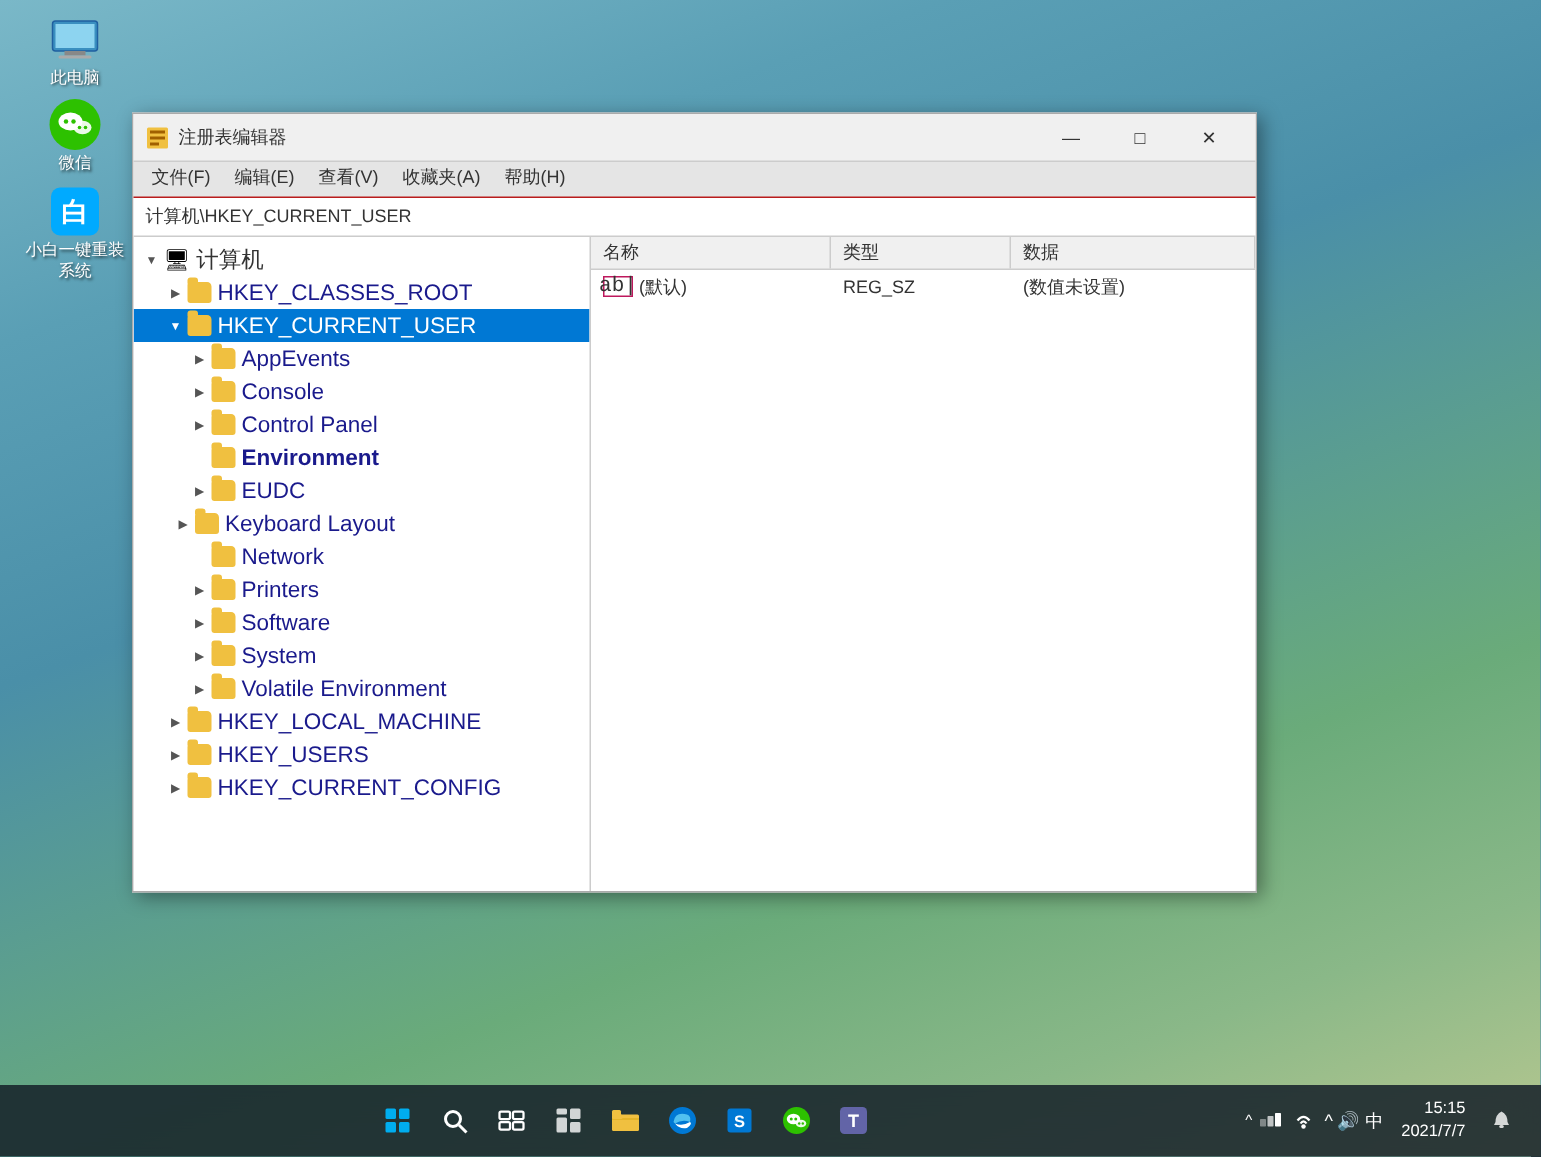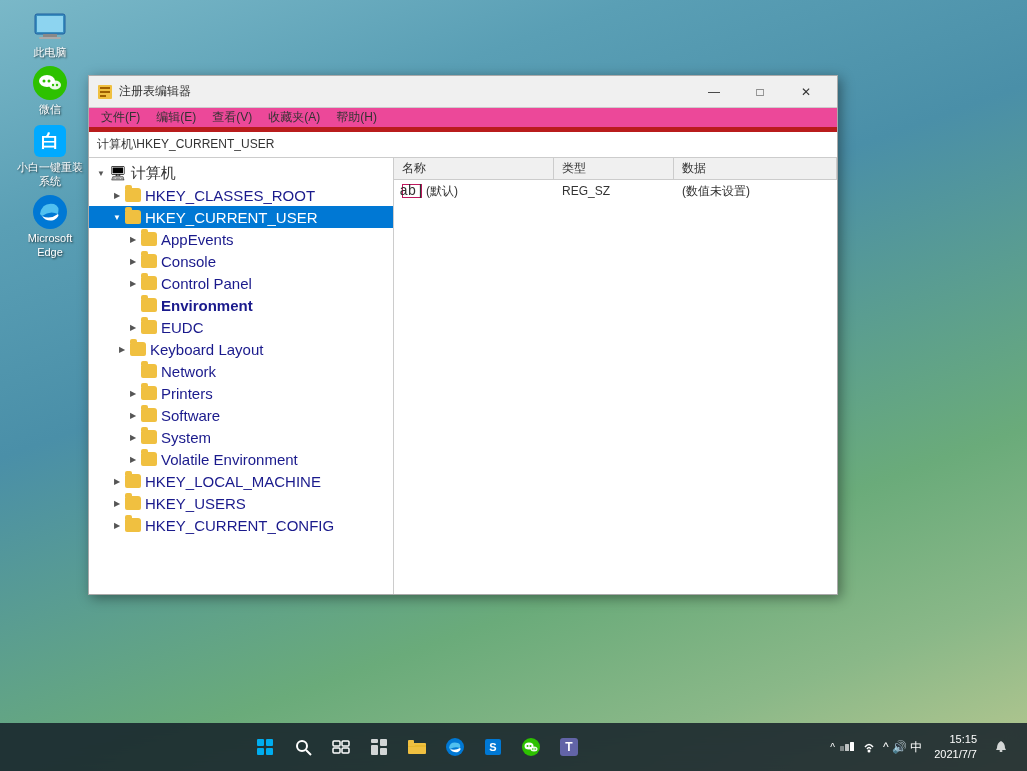--- a/index.html
+++ b/index.html
@@ -172,25 +172,25 @@
       align-items: center;
       justify-content: center;
       cursor: pointer;
       font-size: 12px;
       color: #333;
     }
 
     
     .menu-bar {
       height: 24px;
-      background: #ec4899;
-      display: flex;
-      align-items: center;
+      background: #e5e5e5;
+      display: flex;
+      align-items: flex-start;
       padding: 0 4px;
-      border-bottom: 5px solid #b91c1c;
+      border-bottom: 1px solid #b91c1c;
     }
 
     .menu-item {
       padding: 2px 8px;
       cursor: pointer;
       font-size: 12px;
       color: #333;
       border-radius: 2px;
     }
 
@@ -392,30 +392,20 @@
     <div class="desktop-icon">
       <div class="icon-img">
         <svg width="36" height="36" viewBox="0 0 36 36">
           <rect x="2" y="2" width="32" height="32" rx="6" fill="#00aaff"></rect>
           <text x="18" y="24" text-anchor="middle" fill="white" font-size="18" font-weight="bold">白</text>
         </svg>
       </div>
       <span class="icon-label">小白一键重装系统</span>
     </div>
 
-    <div class="desktop-icon">
-      <div class="icon-img">
-        <svg width="36" height="36" viewBox="0 0 36 36">
-          <circle cx="18" cy="18" r="17" fill="#0078d4"></circle>
-          <path d="M8 20 Q10 8 22 10 Q28 12 26 20 Q18 16 10 22 Z" fill="#50c0f0"></path>
-          <path d="M10 22 Q14 28 22 26 Q28 22 26 20 Q18 26 10 22 Z" fill="white"></path>
-        </svg>
-      </div>
-      <span class="icon-label">Microsoft Edge</span>
-    </div>
   </div>
 
   <div class="regedit-window">
 
     <div class="title-bar">
       <div class="title-bar-icon">
         <svg width="16" height="16" viewBox="0 0 16 16">
           <rect x="1" y="1" width="14" height="14" rx="1" fill="#f0c040"></rect>
           <rect x="3" y="3" width="10" height="2" fill="#a06000"></rect>
           <rect x="3" y="7" width="10" height="2" fill="#a06000"></rect>

